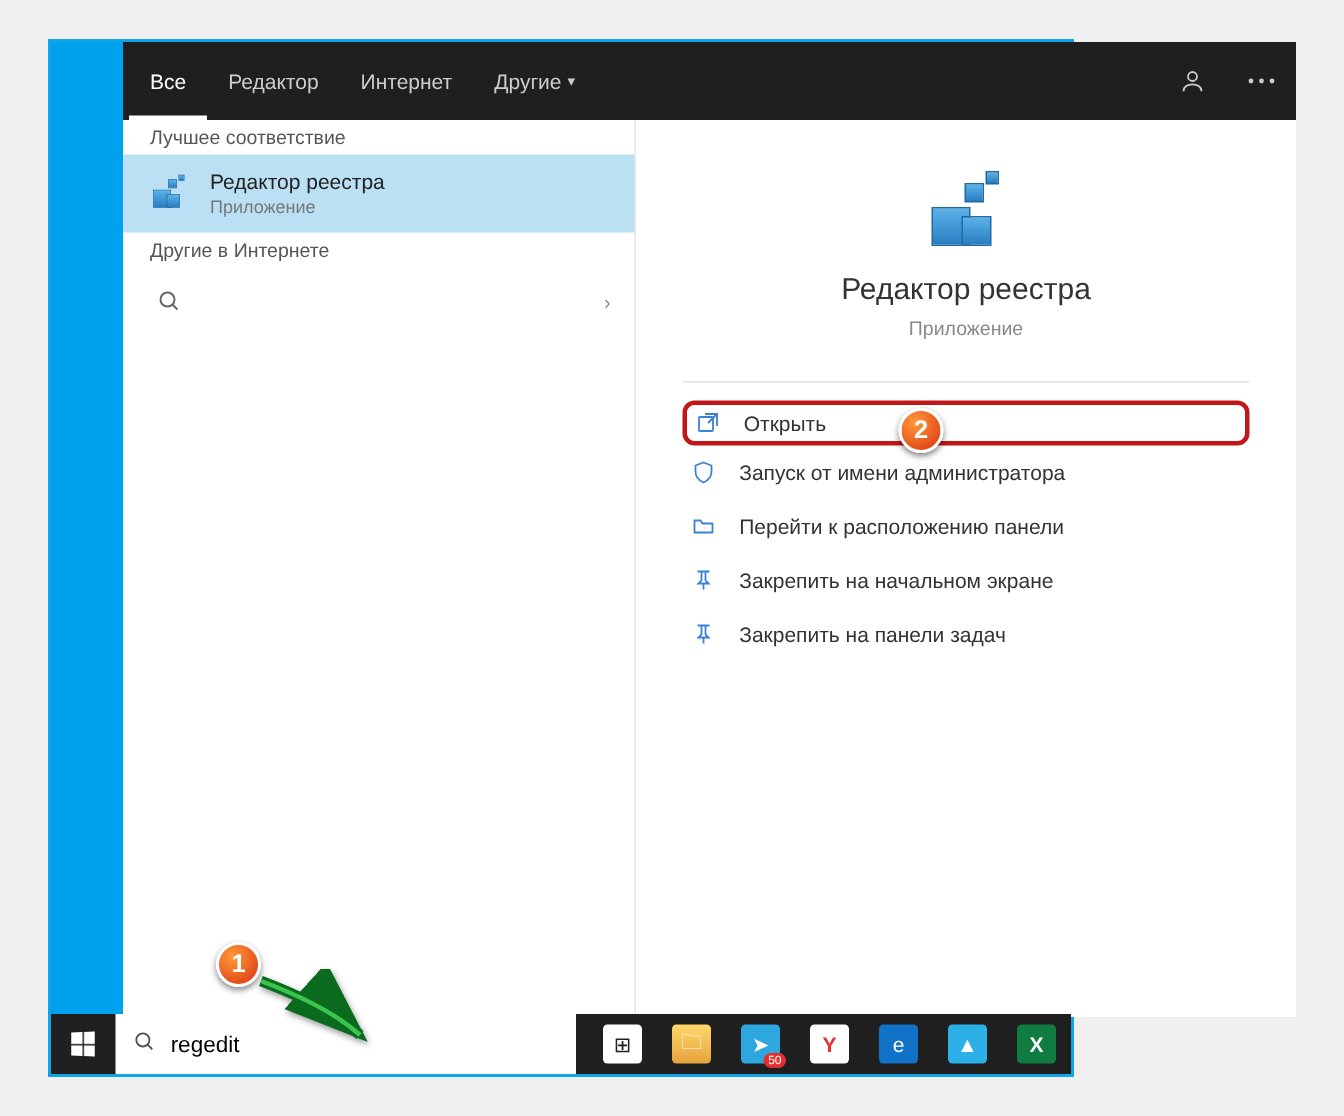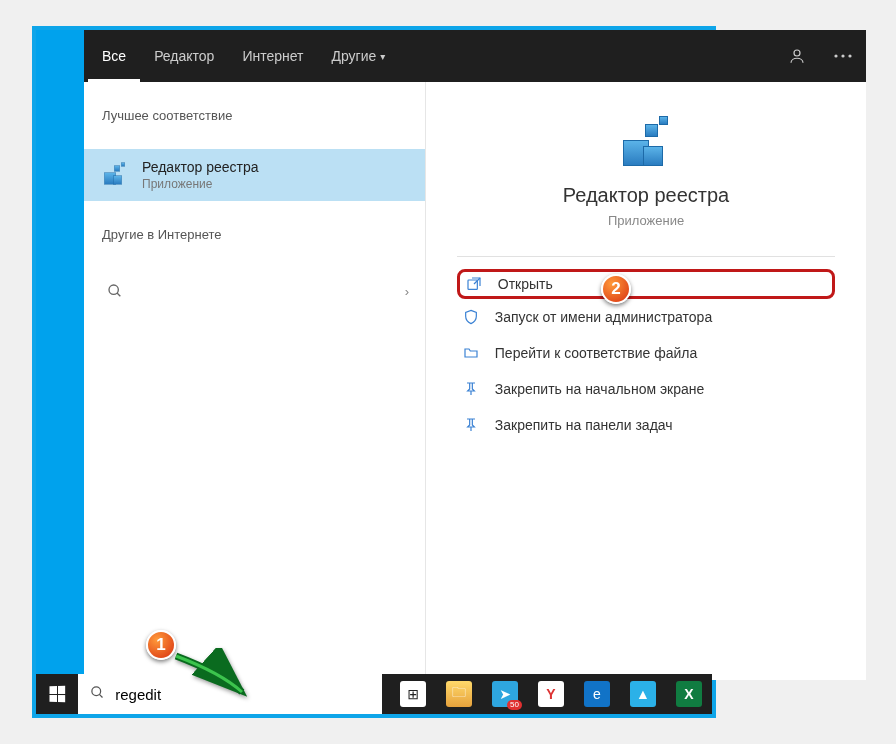--- a/index.html
+++ b/index.html
@@ -1,40 +1,40 @@
 <!DOCTYPE html>
 <html><head>
 <meta charset="utf-8">
 <style>
 * { margin: 0; padding: 0; box-sizing: border-box; font-family: "Segoe UI", Arial, sans-serif; }
 body { width: 896px; height: 744px; background: #f0f0f0; position: relative; overflow: hidden; }
 
 
-.frame { position: absolute; top: 26px; left: 32px; width: 684px; height: 692px; background: #fde047; border: 4px solid #0ea5e9; }
+.frame { position: absolute; top: 26px; left: 32px; width: 684px; height: 692px; background: #fde047; border: 2px solid #0ea5e9; }
 
 
 .cyan-strip { position: absolute; left: 0; top: 0; width: 48px; height: 100%; background: #00a2ed; }
 
 
 .panel { position: absolute; left: 48px; top: 0; width: 782px; height: 650px; background: #fff; }
 
 
 .tabbar { display: flex; align-items: center; height: 52px; background: #1f1f1f; color: #ccc; font-size: 14px; padding-left: 4px; }
 .tab { padding: 0 14px; height: 52px; display: flex; align-items: center; cursor: pointer; color: #ccc; }
 .tab.active { border-bottom: 3px solid #fff; color: #fff; padding-top: 3px; }
 .tab .chev { font-size: 10px; margin-left: 4px; }
 .tab-spacer { flex: 1; }
 .tab-icon { width: 46px; display: flex; align-items: center; justify-content: center; height: 52px; color: #ccc; cursor: pointer; }
 
 
 .content { display: flex; height: calc(100% - 52px); }
 .left { width: 342px; border-right: 1px solid #e6e6e6; }
 .right { flex: 1; padding-top: 26px; display: flex; flex-direction: column; align-items: center; }
 
-.section-header { padding: 26px 18px; font-size: 13px; color: #555; }
+.section-header { padding: 4px 18px; font-size: 13px; color: #555; }
 .result-item { display: flex; align-items: center; padding: 10px 18px; font-size: 14px; cursor: pointer; position: relative; }
 .result-item.selected { background: #bbe0f4; }
 .result-item .ri-icon { width: 26px; height: 26px; margin-right: 14px; display: flex; align-items: center; justify-content: center; color: #666; font-size: 15px; }
 .result-item .ri-text .t1 { color: #222; }
 .result-item .ri-text .t2 { color: #777; font-size: 12px; margin-top: 2px; }
 .result-item .chev-r { position: absolute; right: 16px; color: #888; font-size: 13px; }
 
 
 .prev-icon { margin-top: 8px; }
 .prev-title { font-size: 20px; color: #333; margin-top: 14px; }
@@ -160,21 +160,21 @@
                 </svg>
             </span>
             <span>Запуск от имени администратора</span>
           </div>
           <div class="action">
             <span class="a-icon">
               <svg width="16" height="16" viewBox="0 0 24 24" fill="none" stroke="currentColor" stroke-width="1.8">
                   <path d="M3 6h6l2 3h10v9H3z"></path>
                 </svg>
             </span>
-            <span>Перейти к соответствие файла</span>
+            <span>Перейти к расположению панели</span>
           </div>
           <div class="action">
             <span class="a-icon">
               <svg width="16" height="16" viewBox="0 0 24 24" fill="none" stroke="currentColor" stroke-width="1.8">
                   <path d="M6 3h12M10 3v9l-3 3h10l-3-3V3M12 15v6"></path>
                 </svg>
             </span>
             <span>Закрепить на начальном экране</span>
           </div>
           <div class="action">

